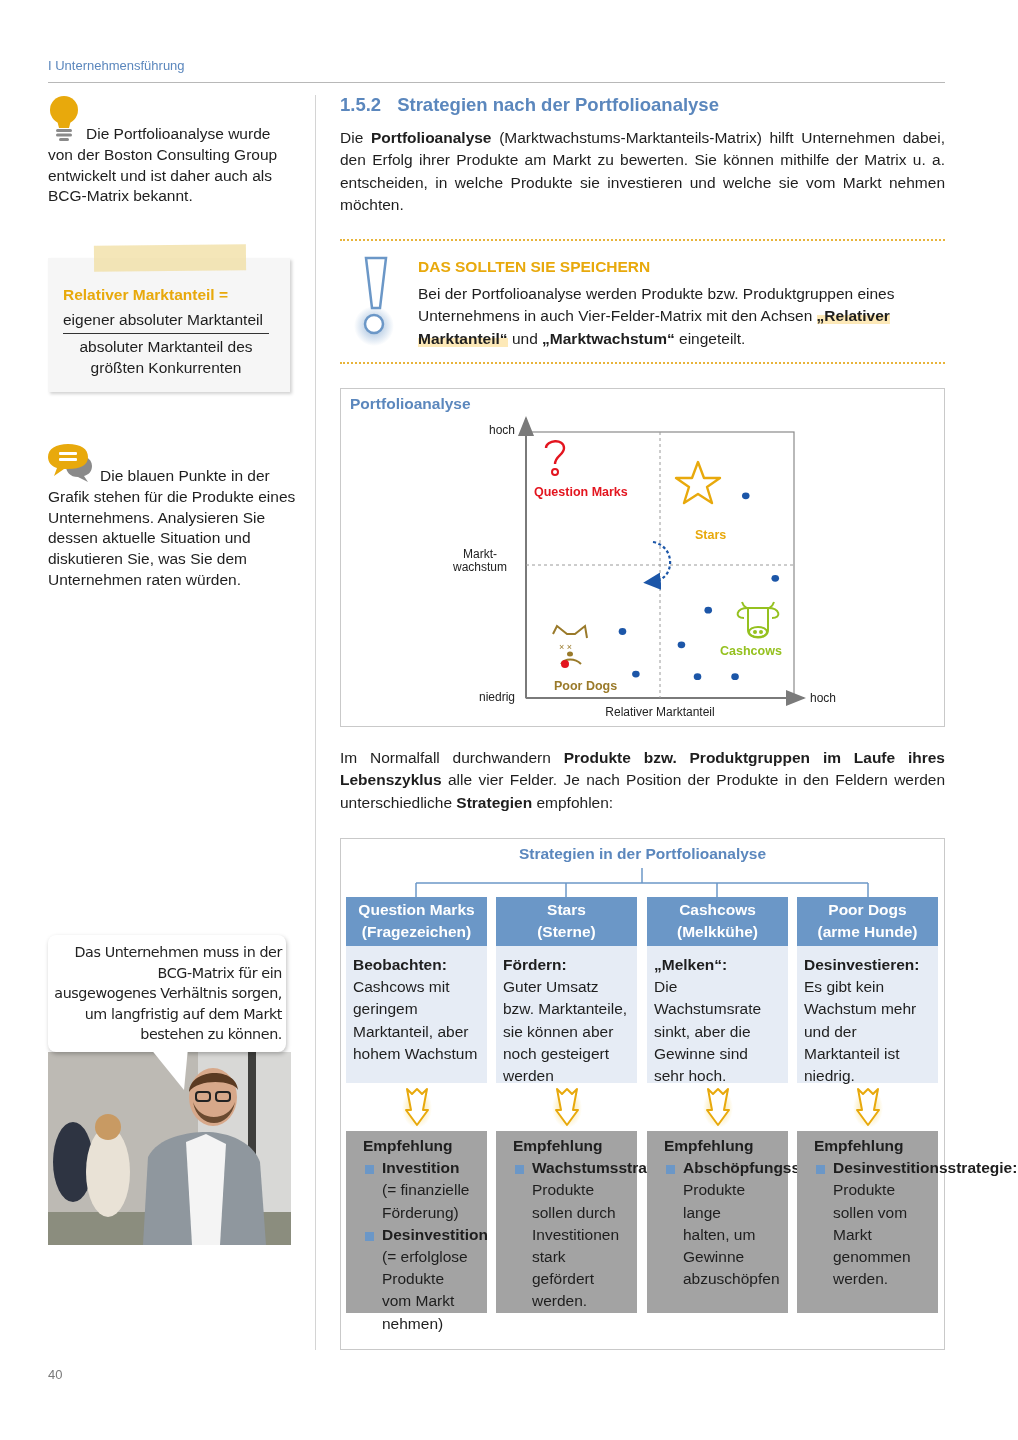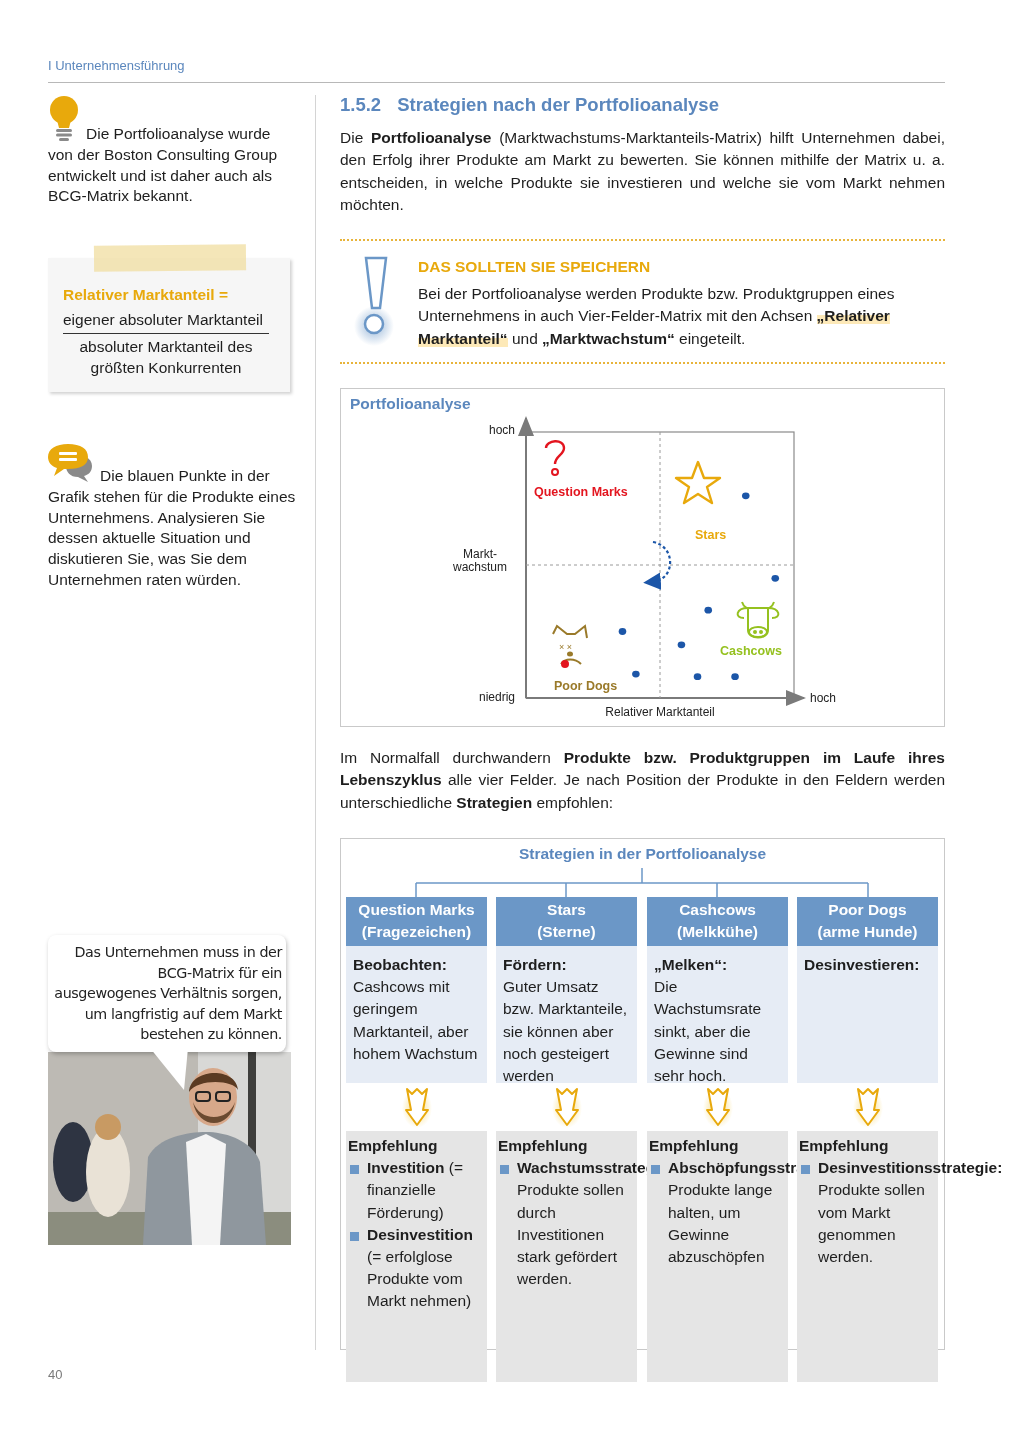--- a/index.html
+++ b/index.html
@@ -56,21 +56,21 @@
   .figure2 { left: 340px; top: 838px; width: 605px; height: 512px; border: 1px solid #c9c9c9; }
   .fig2-title { left: 340px; top: 845px; width: 605px; text-align: center; font-size: 15.5px; font-weight: bold; color: #5b87bd; }
   .tree-svg { left: 340px; top: 838px; }
 
   .col { width: 141px; }
   .col-head { height: 49px; background: #6b97c7; color: #fff; font-weight: bold; font-size: 15.5px;
     line-height: 22px; text-align: center; padding-top: 2px; }
   .col-desc { height: 137px; background: #e6ecf5; padding: 8px 7px; font-size: 15.5px; line-height: 22.2px; }
   .col-desc b { display: block; }
   .arrow-down { width: 141px; height: 48px; display: flex; justify-content: center; align-items: center; }
-  .col-rec { height: 251px; background: #e5e5e5; padding: 4px 2px; font-size: 15.5px; line-height: 22.2px; }
+  .col-rec { height: 182px; background: #a3a3a3; padding: 4px 17px; font-size: 15.5px; line-height: 22.2px; }
   .col-rec .rec-title { font-weight: bold; display: block; }
   .rec-item { position: relative; padding-left: 19px; }
   .rec-item .sq { position: absolute; left: 2px; top: 8px; width: 9px; height: 9px; background: #6b97c7; }
   .rec-item b { font-weight: bold; }
 </style>
 </head>
 <body>
 
 <div class="abs running-head">I  Unternehmensführung</div>
 <div class="abs head-rule"></div>
@@ -303,21 +303,21 @@
       <div class="col-rec">
         <span class="rec-title">Empfehlung</span>
         <div class="rec-item"><span class="sq"></span><b>Abschöpfungsstrategie:</b><span> Produkte lange halten, um Gewinne abzuschöpfen</span></div>
       </div>
     </div>
     <div class="abs col" style="left: 797px; top: 897px;">
       <div class="col-head">
         <div>Poor Dogs</div>
         <div>(arme Hunde)</div>
       </div>
-      <div class="col-desc"><b>Desinvestieren:</b></div>
+      <div class="col-desc"><b>Desinvestieren:</b><span>Es gibt kein Wachstum mehr und der Marktanteil ist niedrig.</span></div>
       <div class="arrow-down">
         <svg width="30" height="42" viewBox="0 0 30 42">
           <defs>
             <radialGradient id="glowA" cx="50%" cy="50%" r="50%">
               <stop offset="0%" stop-color="#f6d25a" stop-opacity="0.8"></stop>
               <stop offset="100%" stop-color="#f6d25a" stop-opacity="0"></stop>
             </radialGradient>
           </defs>
           <ellipse cx="15" cy="22" rx="15" ry="20" fill="url(#glowA)"></ellipse>
           <path d="M5 3 L10 8 L15 3 L20 8 L25 3 L21 24 L26 24 L15 39 L4 24 L9 24 Z" fill="#fff" stroke="#e8a90c" stroke-width="2" stroke-linejoin="round"></path>

